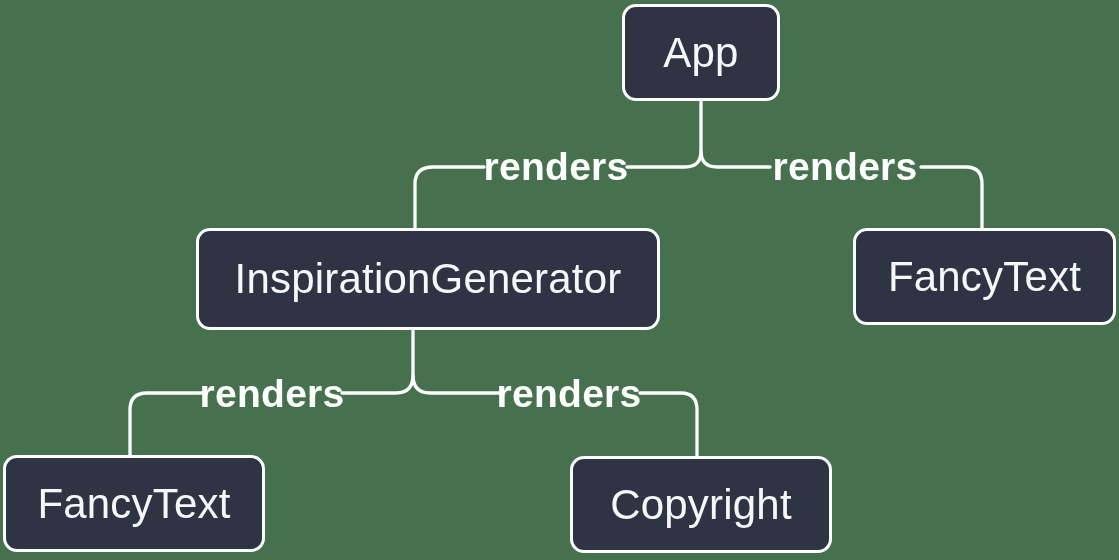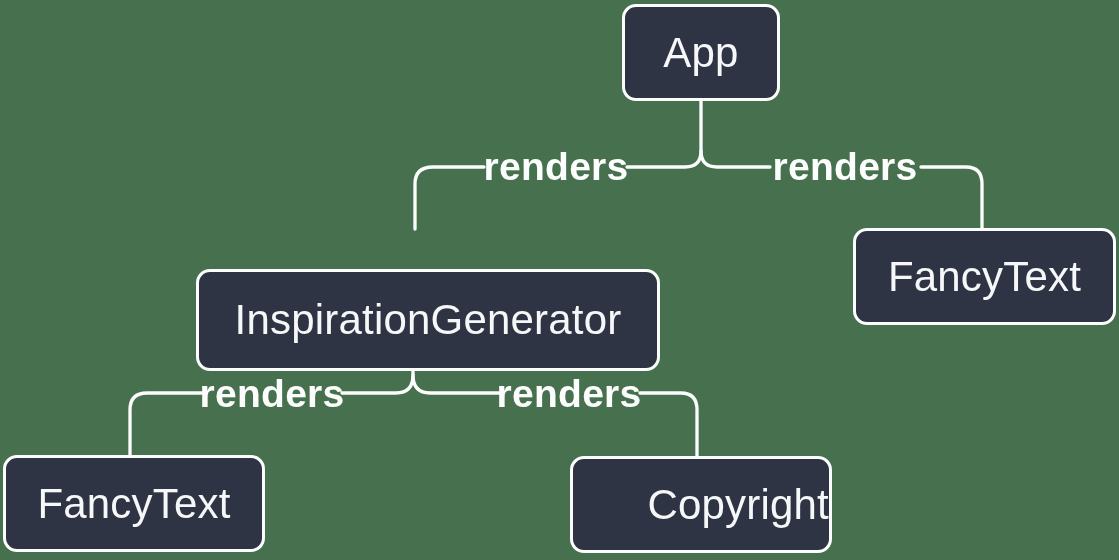--- a/index.html
+++ b/index.html
@@ -40,24 +40,24 @@
     color: #F6F7F9;
     font-size: 42px;
     font-weight: 400;
     display: flex;
     align-items: center;
     justify-content: center;
     white-space: nowrap;
     letter-spacing: 0.2px;
   }
   #node-app            { left: 622px; top: 4px;   width: 158px; height: 97px; }
-  #node-inspiration    { left: 196px; top: 228px; width: 464px; height: 102px; margin-top: 41px; }
+  #node-inspiration    { left: 196px; top: 228px; width: 464px; height: 102px; }
   #node-fancy-right    { left: 853px; top: 228px; width: 263px; height: 97px; }
   #node-fancy-left     { left: 3px;   top: 455px; width: 262px; height: 97px; }
-  #node-copyright      { left: 570px; top: 456px; width: 262px; height: 97px; justify-content: flex-end; }
+  #node-copyright      { left: 570px; top: 456px; width: 262px; height: 97px; }
 
   .edge-label {
     position: absolute;
     transform: translate(-50%, -50%);
     color: #FCFDFD;
     font-size: 39px;
     font-weight: 700;
     letter-spacing: 0.3px;
     white-space: nowrap;
   }

